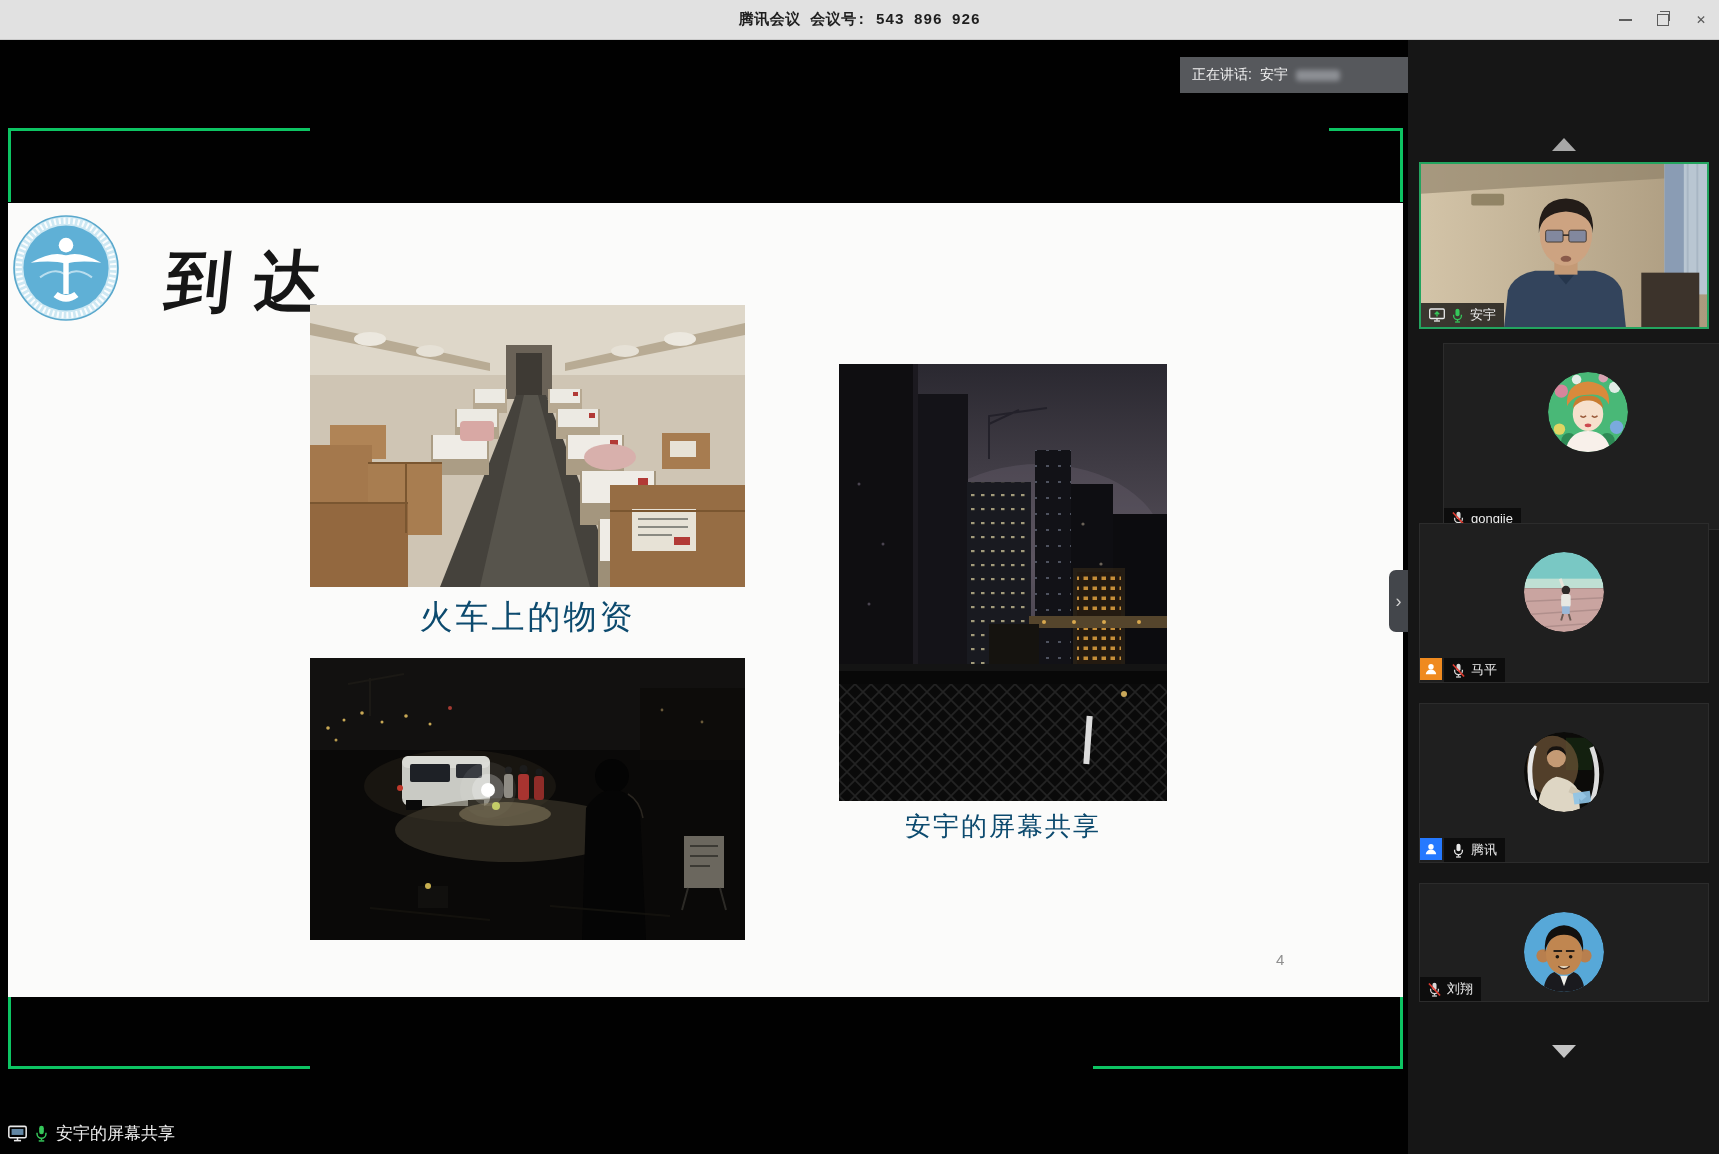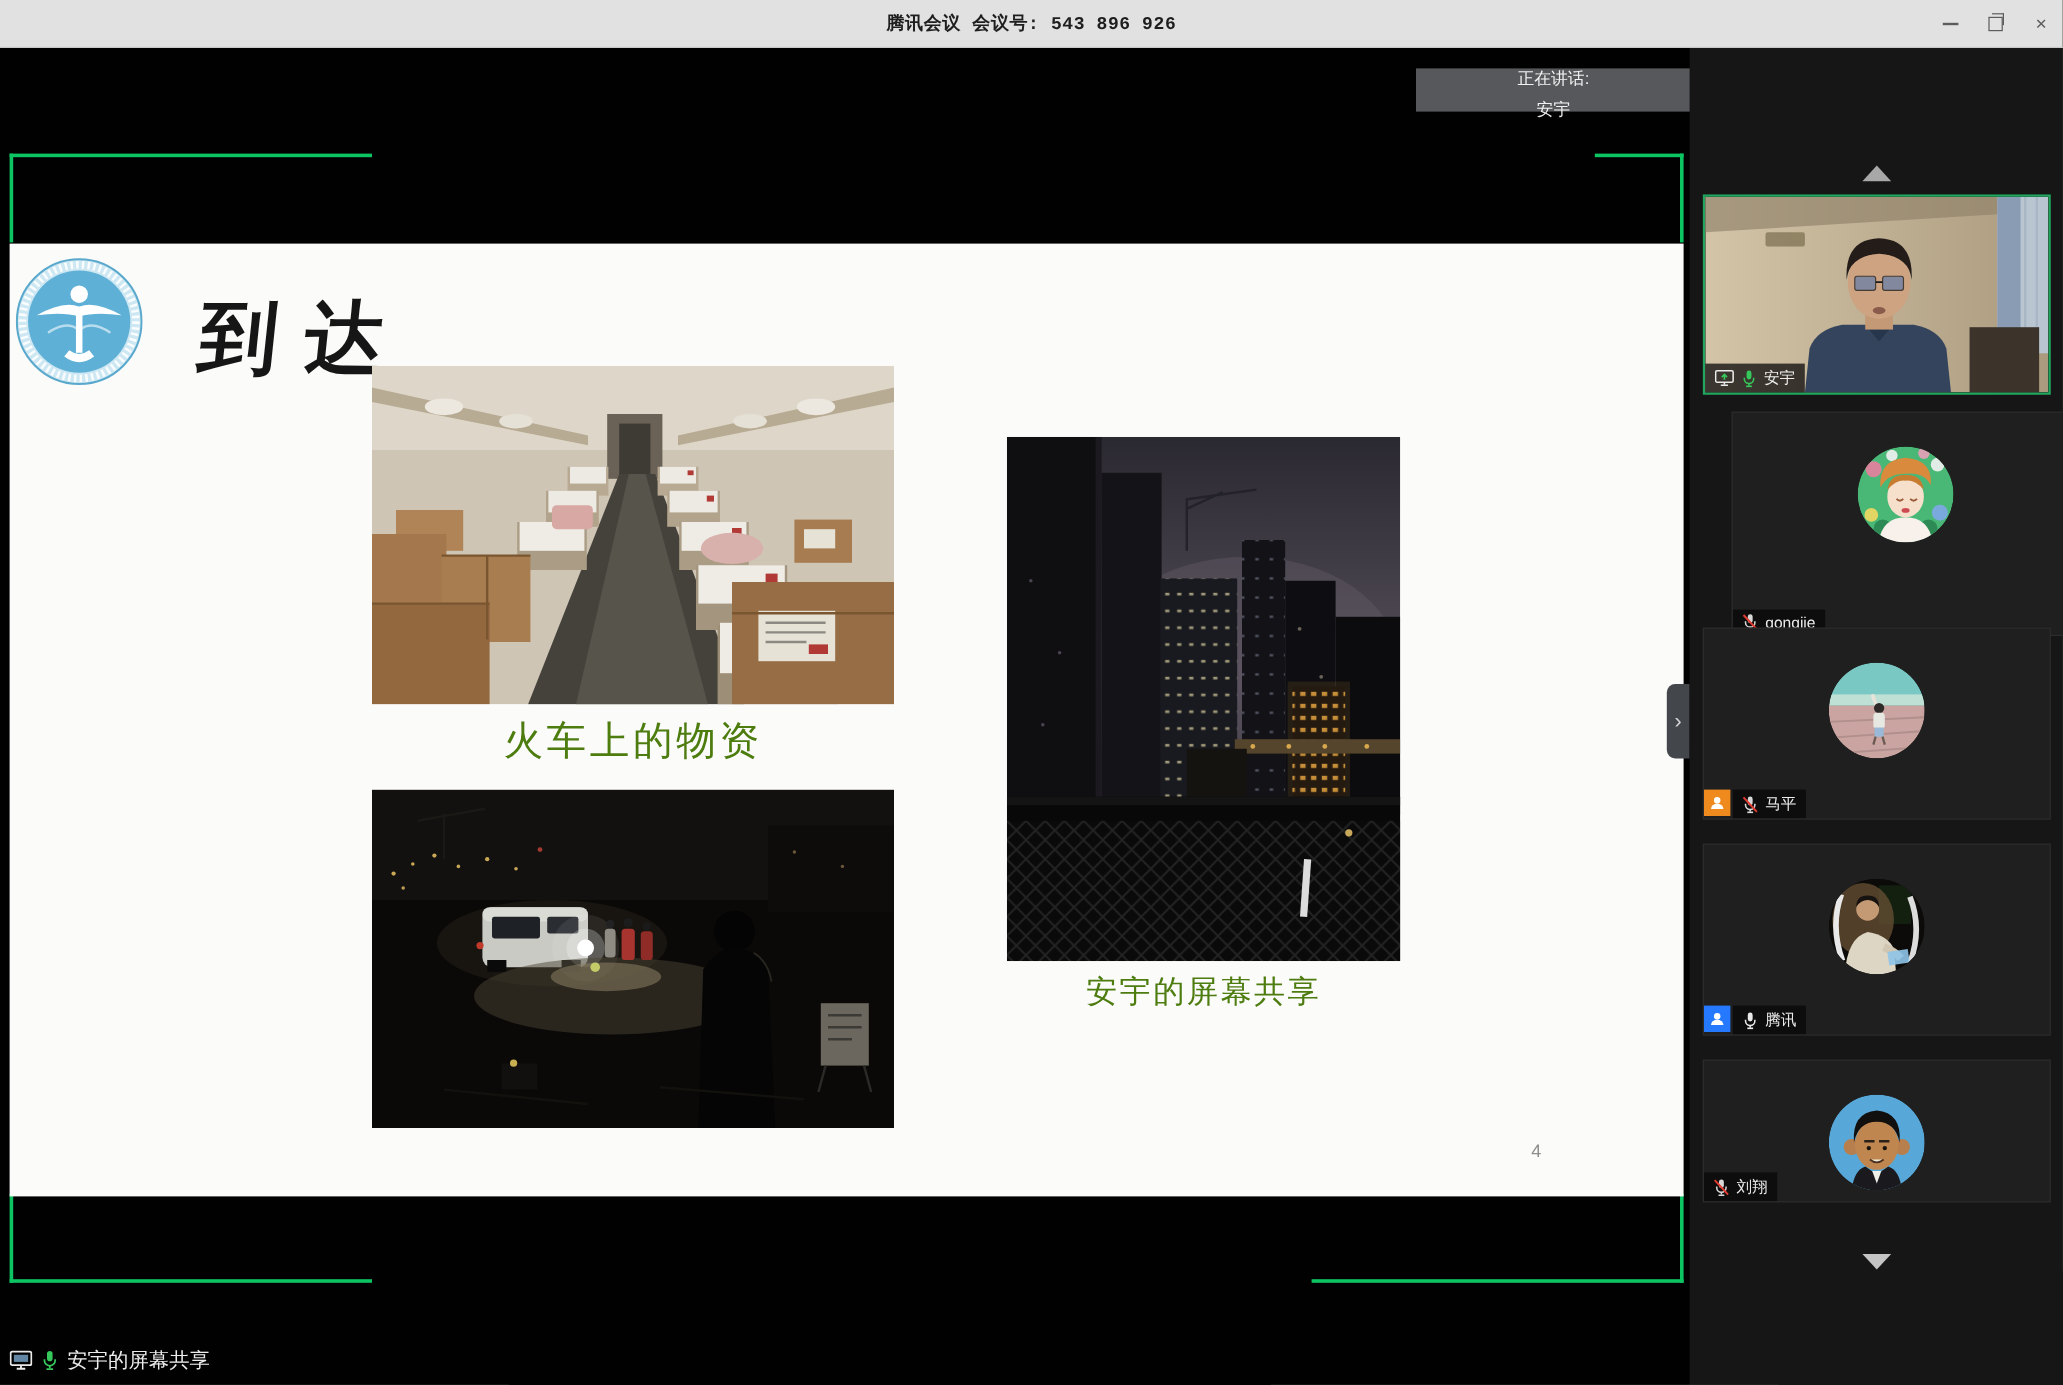--- a/index.html
+++ b/index.html
@@ -17,36 +17,36 @@
   .wc-max{width:10px;height:10px;border:1.6px solid #5c5c5c;position:relative;background:#e1e1e1;}
   .wc-max::before{content:"";position:absolute;left:2px;top:-4px;width:9px;height:9px;
                   border:1.6px solid #5c5c5c;border-left:none;border-bottom:none;}
   .wc-close{font-size:15px;color:#5c5c5c;line-height:1;}
 
   
   .main{position:absolute;left:0;top:40px;width:1408px;height:1114px;background:#010101;}
 
   .speak-banner{position:absolute;left:1180px;top:57px;width:229px;height:36px;background:#56585c;
                 display:flex;align-items:center;gap:8px;padding:0 12px;box-sizing:border-box;
-                color:#f1f1f1;font-size:14px;white-space:nowrap;flex-direction:column;}
+                color:#f1f1f1;font-size:14px;white-space:nowrap;}
   .smudge{width:44px;height:11px;border-radius:3px;background:#9a9da2;filter:blur(2.5px);opacity:.8;}
 
   
   .share-frame{position:absolute;left:8px;top:128px;width:1395px;height:941px;pointer-events:none;}
   .fseg{position:absolute;background:#0dc463;}
 
   
   .slide{position:absolute;left:8px;top:203px;width:1395px;height:794px;background:#fbfbfa;}
   .slide-title{position:absolute;left:158px;top:34px;font-family:"DejaVu Serif",serif;
                font-size:66px;font-weight:bold;color:#161616;letter-spacing:22px;
                transform:skewX(-6deg);}
   .logo{position:absolute;left:5px;top:12px;width:106px;height:106px;}
   .photo{position:absolute;overflow:hidden;}
   .photo svg{display:block;}
-  .caption{position:absolute;color:#4d7c0f;text-align:center;white-space:nowrap;}
+  .caption{position:absolute;color:#0c4a6e;text-align:center;white-space:nowrap;}
   .cap1{left:302px;top:392px;width:435px;font-size:33px;letter-spacing:3px;}
   .cap2{left:302px;top:747px;width:435px;font-size:33px;letter-spacing:3px;}
   .cap3{left:831px;top:606px;width:328px;font-size:26px;letter-spacing:2px;}
   .pagenum{position:absolute;left:1268px;top:748px;font-size:15px;color:#8f8f8f;}
 
   
   .collapse-handle{position:absolute;left:1389px;top:570px;width:19px;height:62px;background:#43464b;
                    border-radius:7px 0 0 7px;display:flex;align-items:center;justify-content:center;
                    color:#d2d2d2;font-size:18px;}
 

